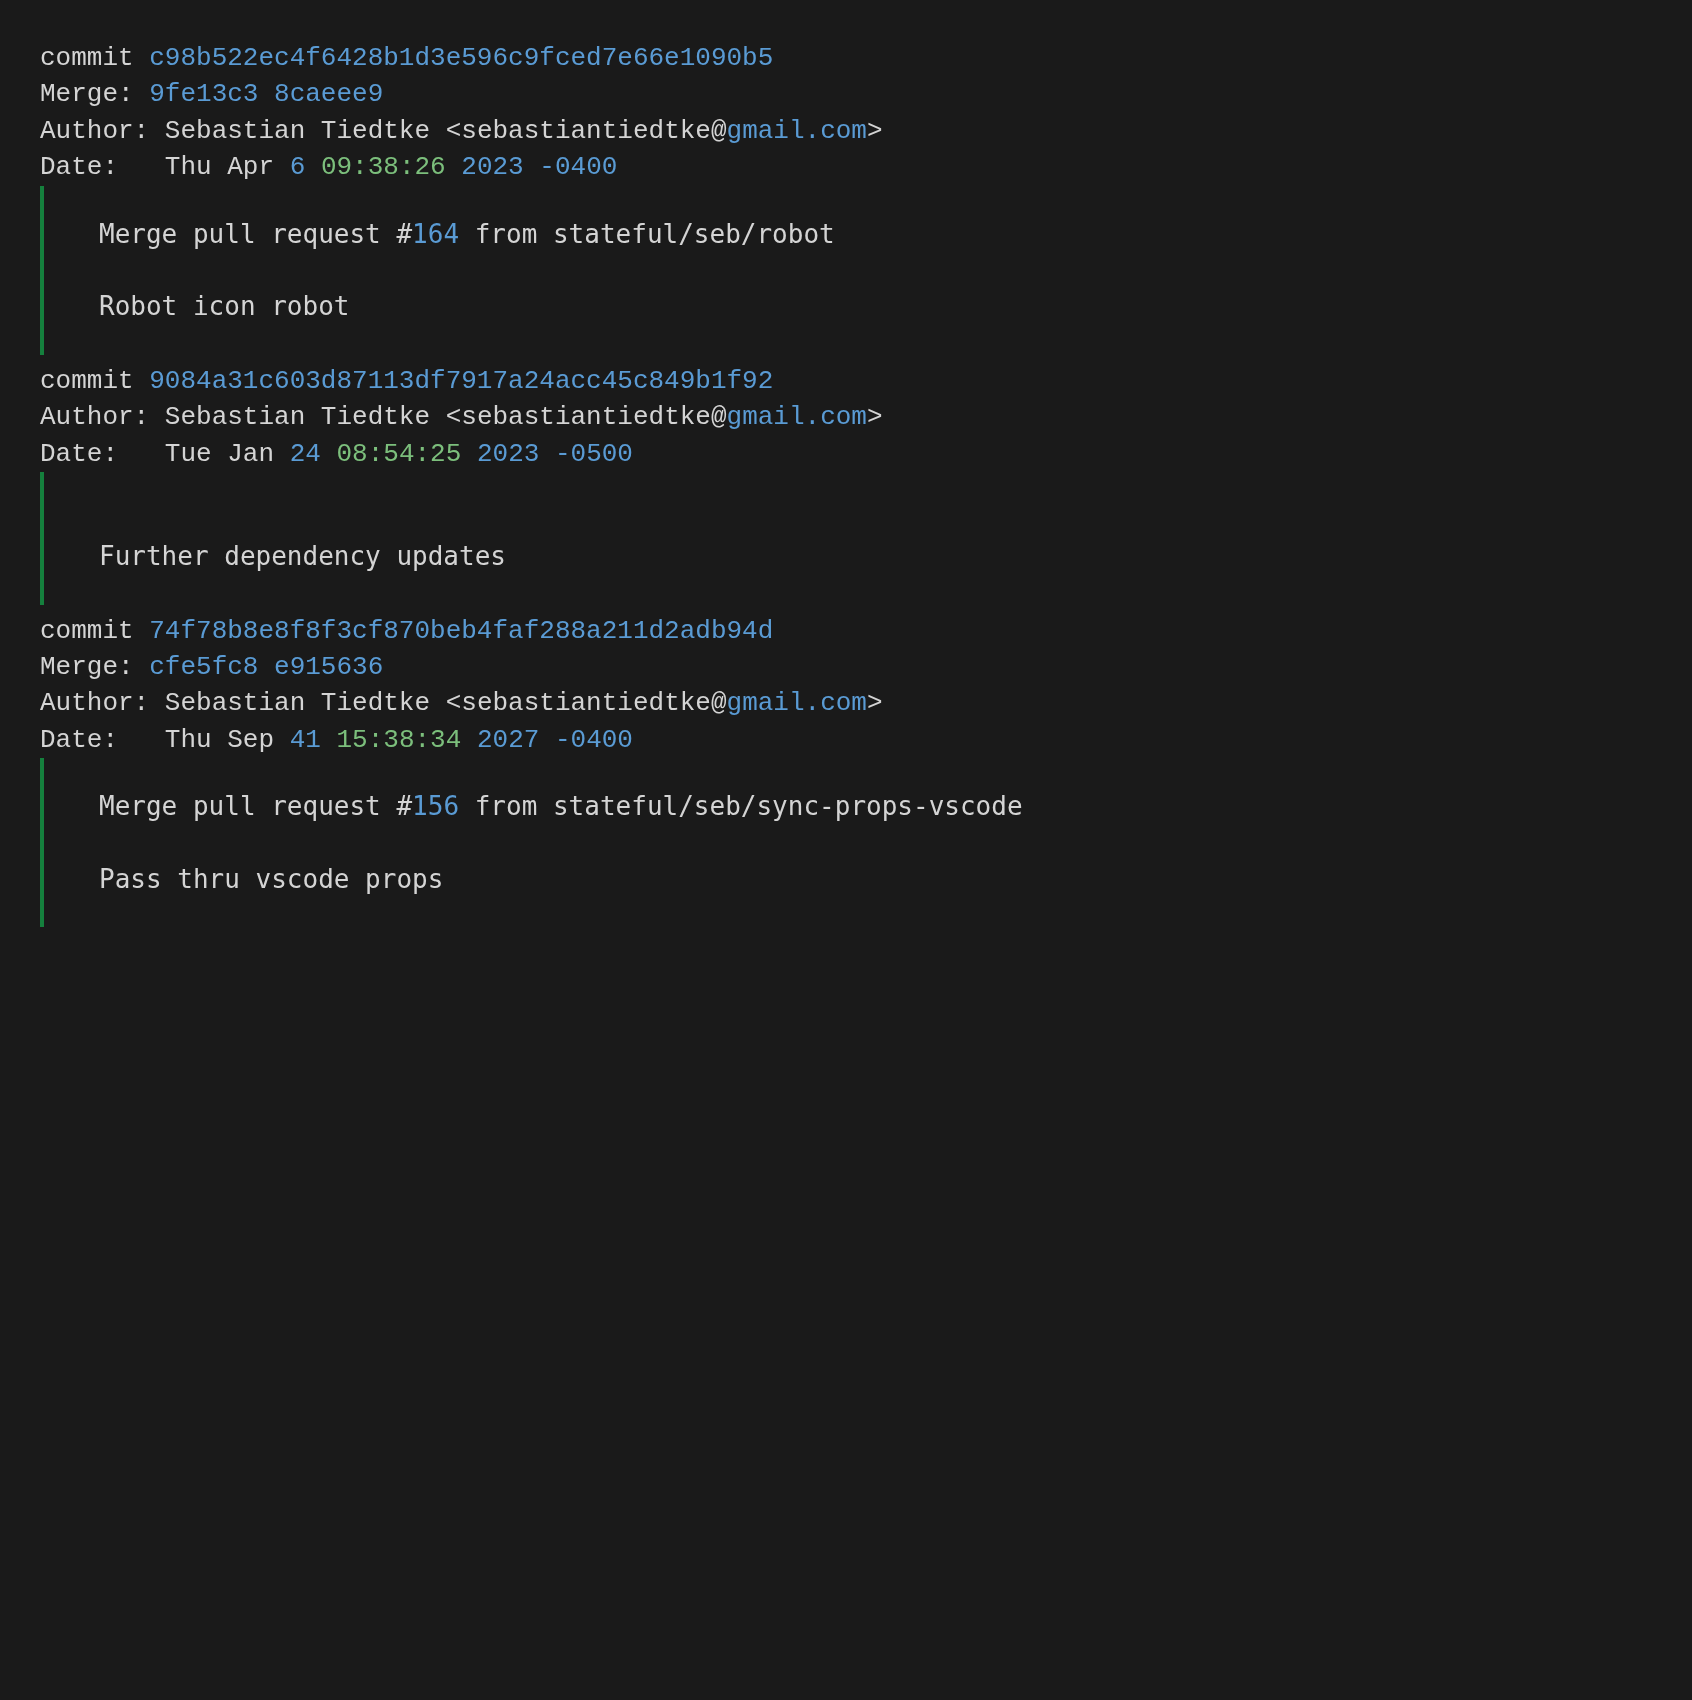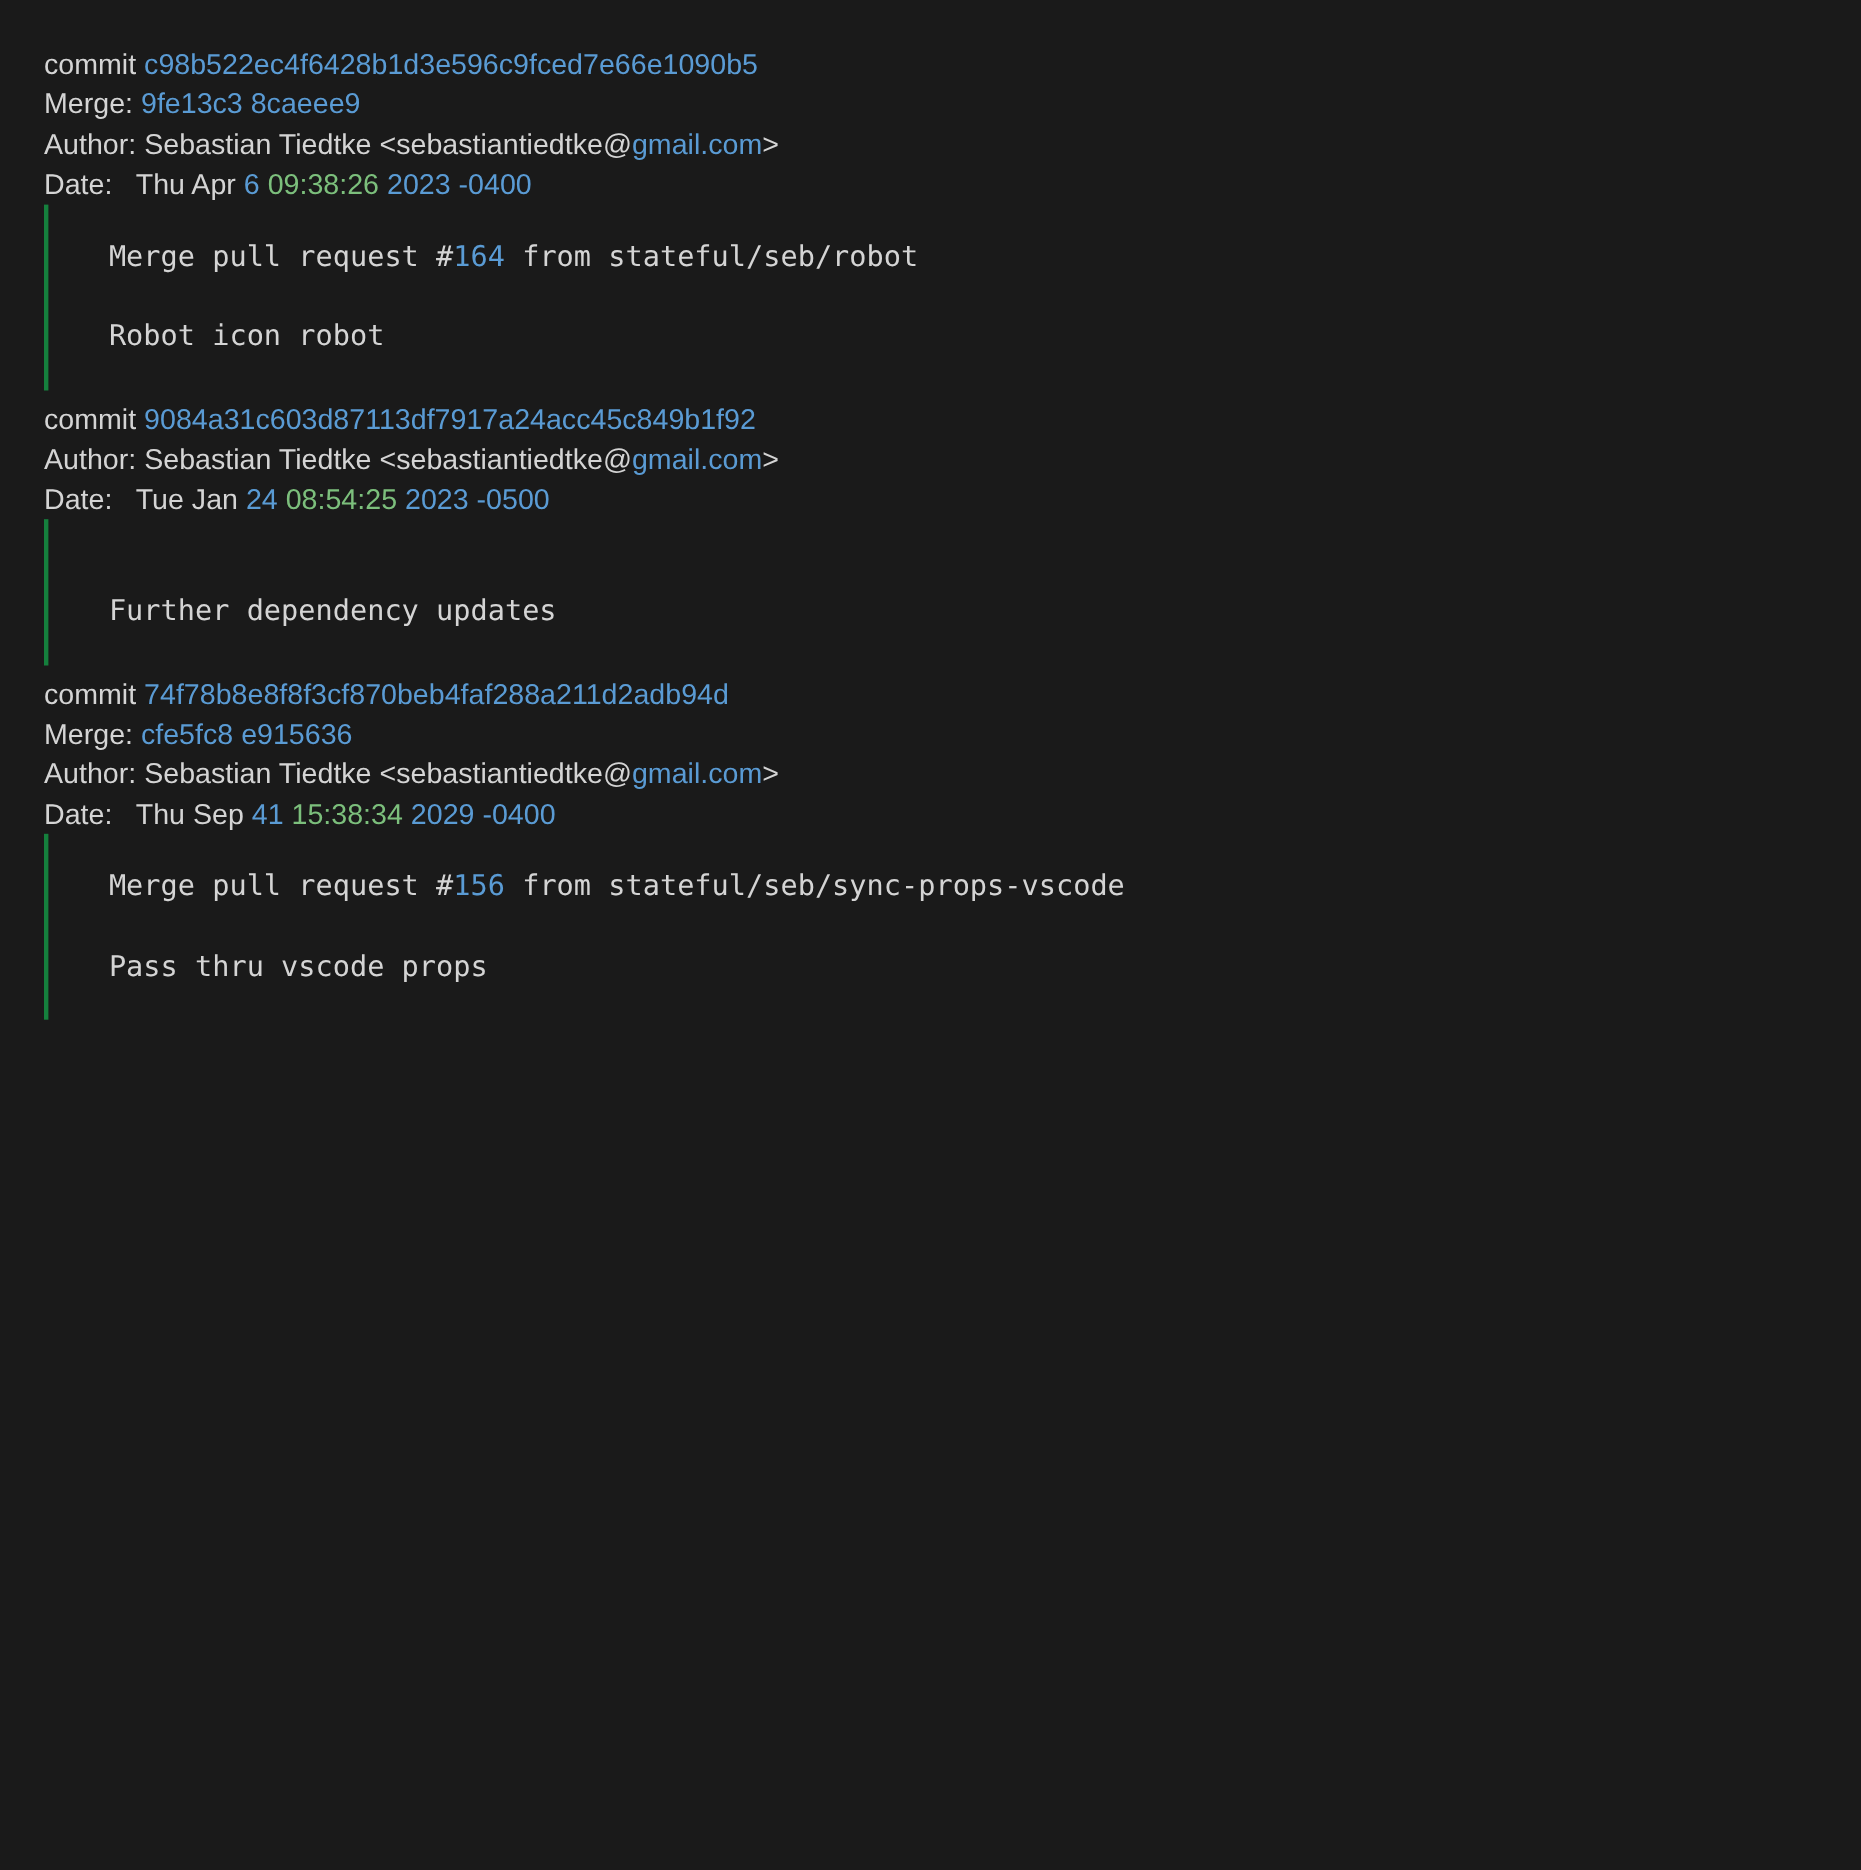--- a/index.html
+++ b/index.html
@@ -9,21 +9,21 @@
     font-family: "SF Mono", "Monaco", "Menlo", "Consolas", monospace;
     font-size: 26px;
     line-height: 1.4;
     color: #d4d4d4;
   }
   .commit-block {
     margin-bottom: 8px;
   }
   .meta-line {
     white-space: pre;
-    font-family: Liberation Sans, sans-serif;
+    font-family: Liberation Mono, monospace;
   }
   .body-block {
     border-left: 4px solid #15803d;
     margin-left: 0;
     padding-left: 55px;
     padding-top: 30px;
     padding-bottom: 30px;
     white-space: pre-wrap;
   }
   .fg-blue { color: #5a9bd4; }
@@ -44,16 +44,16 @@
     <div class="commit-block">
       <div class="meta-line"><span class="fg-default">commit </span><span class="fg-blue">9084a31c603d87113df7917a24acc45c849b1f92</span></div>
       <div class="meta-line"><span class="fg-default">Author: </span><span class="fg-default">Sebastian Tiedtke</span><span class="fg-default"> &lt;</span><span class="fg-default">sebastiantiedtke</span><span class="fg-default">@</span><span class="fg-blue">gmail.com</span><span class="fg-default">&gt;</span></div>
       <div class="meta-line"><span class="fg-default">Date:   </span><span class="fg-default">Tue Jan</span><span class="fg-default"> </span><span class="fg-blue">24</span><span class="fg-default"> </span><span class="fg-green">08:54:25</span><span class="fg-default"> </span><span class="fg-blue">2023</span><span class="fg-default"> </span><span class="fg-blue">-0500</span></div>
       <div class="body-block"><div>&nbsp;</div><div><span class="fg-default">Further dependency updates</span></div></div>
     </div>
     <div class="commit-block">
       <div class="meta-line"><span class="fg-default">commit </span><span class="fg-blue">74f78b8e8f8f3cf870beb4faf288a211d2adb94d</span></div>
       <div class="meta-line"><span class="fg-default">Merge: </span><span class="fg-blue">cfe5fc8</span><span class="fg-default"> </span><span class="fg-blue">e915636</span></div>
       <div class="meta-line"><span class="fg-default">Author: </span><span class="fg-default">Sebastian Tiedtke</span><span class="fg-default"> &lt;</span><span class="fg-default">sebastiantiedtke</span><span class="fg-default">@</span><span class="fg-blue">gmail.com</span><span class="fg-default">&gt;</span></div>
-      <div class="meta-line"><span class="fg-default">Date:   </span><span class="fg-default">Thu Sep</span><span class="fg-default"> </span><span class="fg-blue">41</span><span class="fg-default"> </span><span class="fg-green">15:38:34</span><span class="fg-default"> </span><span class="fg-blue">2029</span><span class="fg-default"> </span><span class="fg-blue">-0400</span></div>
+      <div class="meta-line"><span class="fg-default">Date:   </span><span class="fg-default">Thu Sep</span><span class="fg-default"> </span><span class="fg-blue">41</span><span class="fg-default"> </span><span class="fg-green">15:38:34</span><span class="fg-default"> </span><span class="fg-blue">2027</span><span class="fg-default"> </span><span class="fg-blue">-0400</span></div>
       <div class="body-block"><div><span class="fg-default">Merge pull request #</span><span class="fg-blue">156</span><span class="fg-default"> from stateful/seb/sync-props-vscode</span></div><div>&nbsp;</div><div><span class="fg-default">Pass thru vscode props</span></div></div>
     </div>
   </div>
 
 </body></html>

